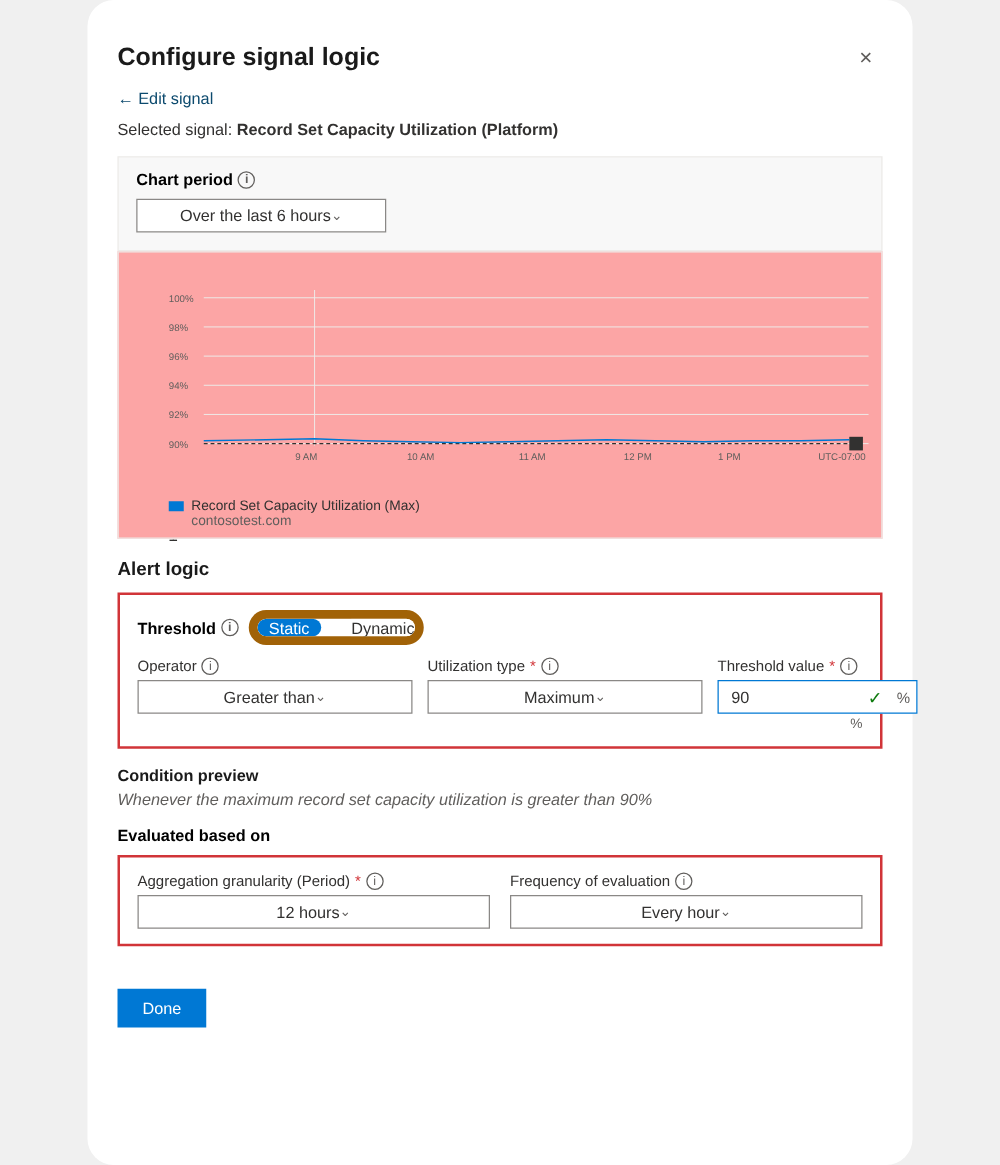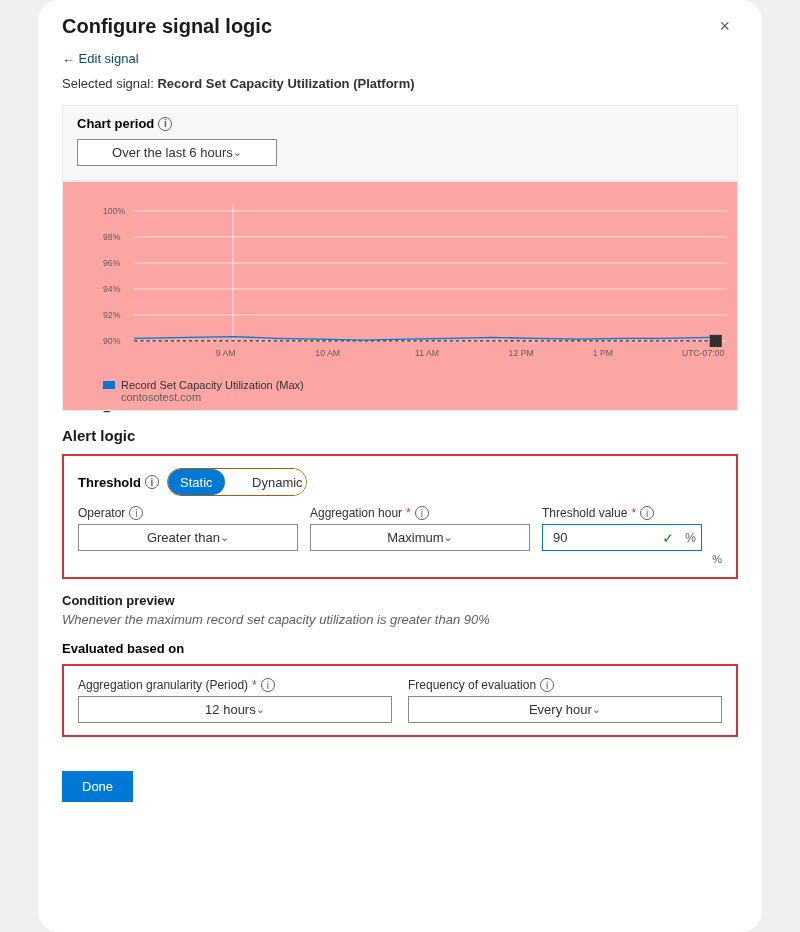--- a/index.html
+++ b/index.html
@@ -7,23 +7,23 @@
       font-family: 'Segoe UI', Arial, sans-serif;
       font-size: 13px;
       background: #f0f0f0;
       display: flex;
       justify-content: center;
       align-items: flex-start;
       min-height: 932px;
     }
     .modal {
       background: #fff;
-      width: 724px;
+      width: 660px;
       min-height: 932px;
-      padding: 12px 24px;
+      padding: 32px 24px;
       position: relative;
       border-radius: 21px;
     }
     .modal-header {
       display: flex;
       justify-content: space-between;
       align-items: center;
       margin-bottom: 10px;
     }
     .modal-title {
@@ -155,21 +155,21 @@
     }
     .threshold-label {
       font-size: 13px;
       font-weight: 600;
       display: flex;
       align-items: center;
       gap: 4px;
     }
     .toggle-group {
       display: flex;
-      border: 1px solid #a16207;
+      border: 7px solid #a16207;
       border-radius: 16px;
       overflow: hidden;
       width: 140px;
       height: 28px;
       gap: 24px;
     }
     .toggle-btn {
       flex: 1;
       border: none;
       cursor: pointer;
@@ -403,21 +403,21 @@
             <span class="info-icon">i</span>
           </div>
           <div class="dropdown field-dropdown">
             <span>Greater than</span>
             <span class="chevron">⌄</span>
           </div>
         </div>
 
         <div class="field-group">
           <div class="field-label">
-            <span>Aggregation hour</span>
+            <span>Utilization type</span>
             <span class="required-star">*</span>
             <span class="info-icon">i</span>
           </div>
           <div class="dropdown field-dropdown-medium">
             <span>Maximum</span>
             <span class="chevron">⌄</span>
           </div>
         </div>
 
         <div class="field-group">

